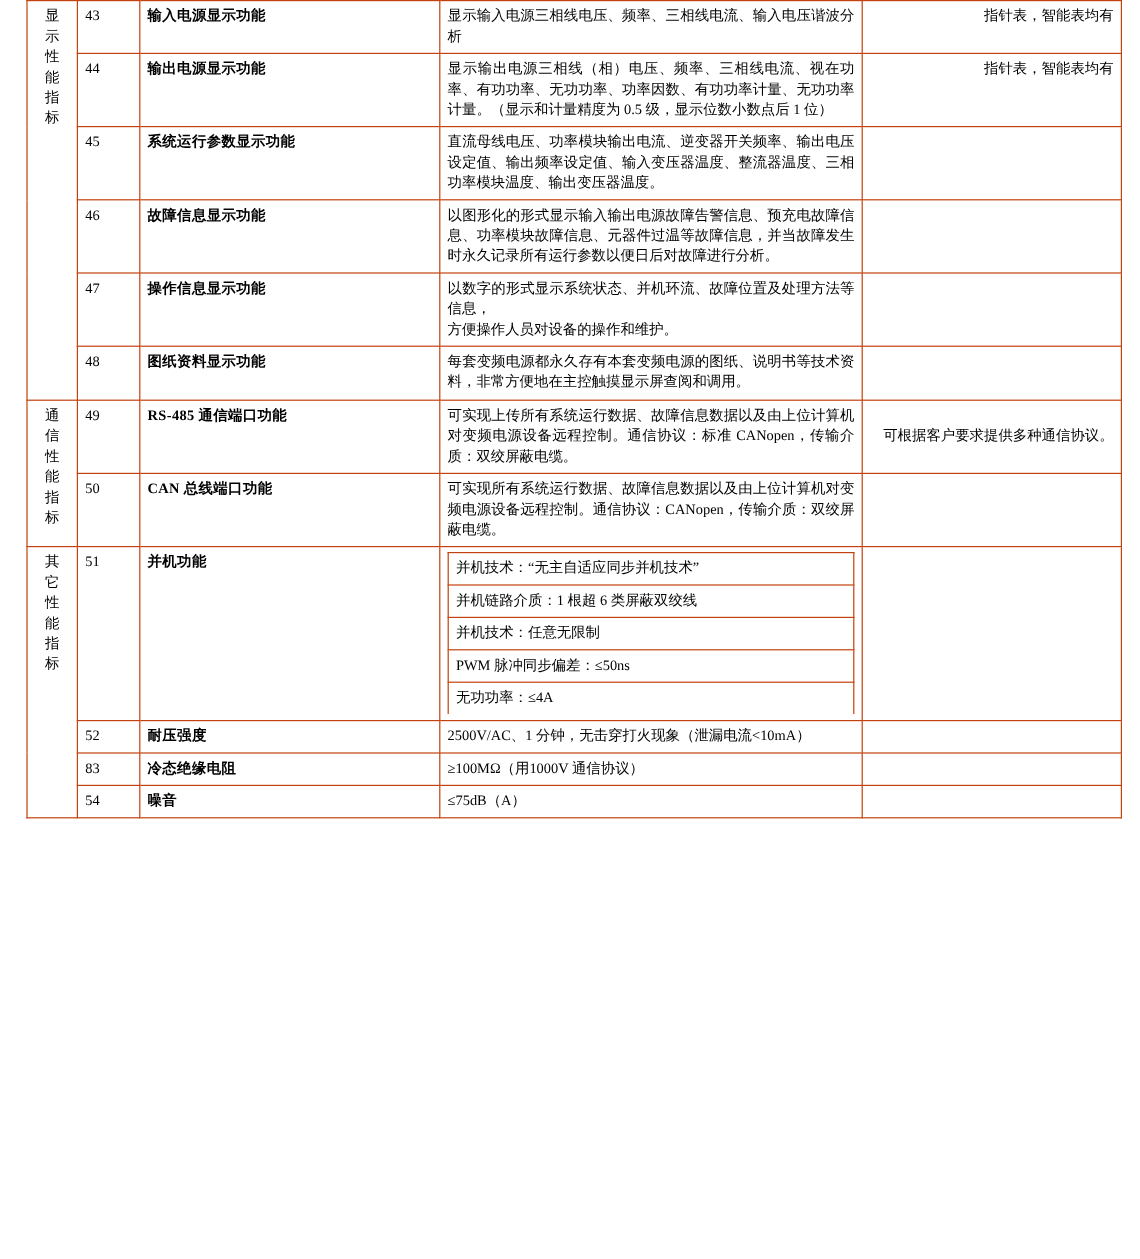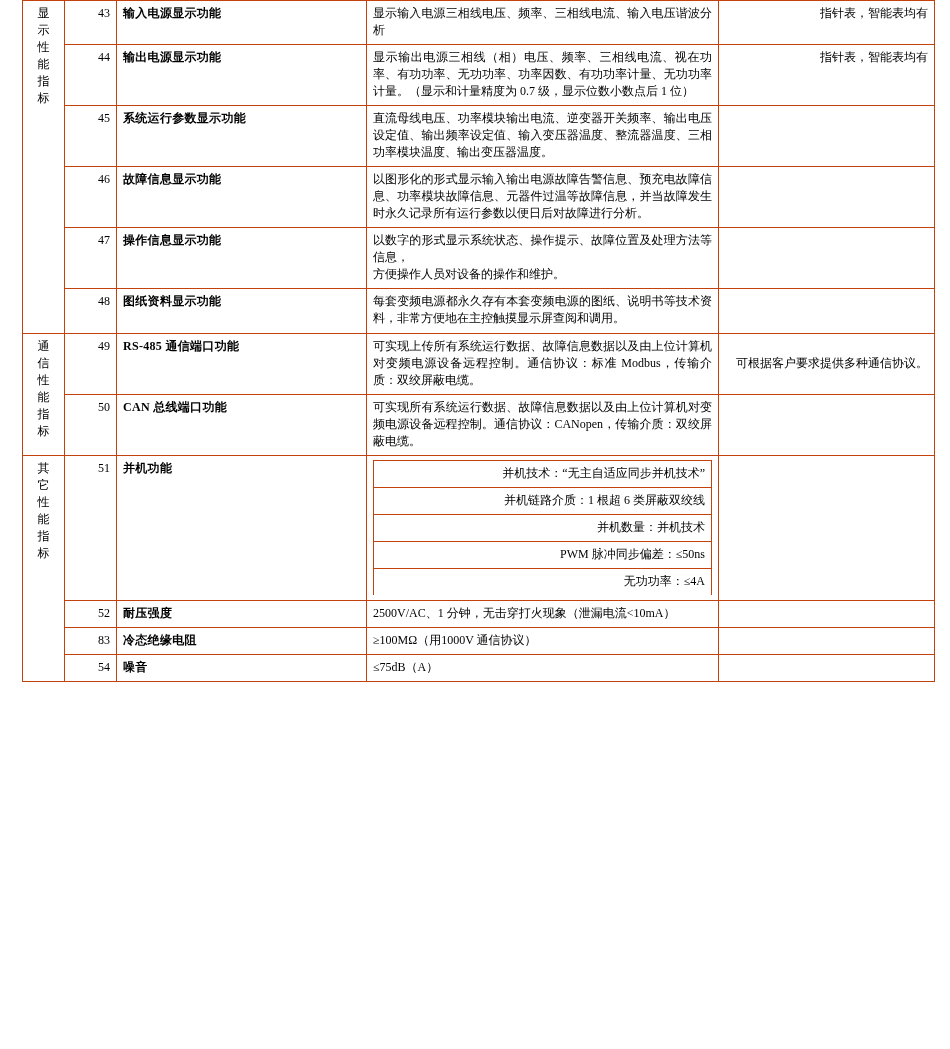--- a/index.html
+++ b/index.html
@@ -50,21 +50,21 @@
     letter-spacing: 0;
   }
   td.group .vtext {
     display: block;
     width: 1em;
     margin: 0 auto;
     word-break: break-all;
     white-space: normal;
   }
   td.num {
-    text-align: right;
+    text-align: left;
     vertical-align: middle;
     font-size: 15.5px;
   }
   td.name {
     font-weight: bold;
     vertical-align: middle;
     font-size: 15.5px;
     padding-left: 10px;
     letter-spacing: 0.3px;
   }
@@ -83,21 +83,20 @@
   .nested {
     border-collapse: collapse;
     width: 100%;
   }
   .nested td {
     border: none;
     border-bottom: 1px solid #000;
     padding: 3px 6px 4px 6px;
     font-size: 15.5px;
     line-height: 1.4;
-    text-align: right;
   }
   .nested tr:last-child td { border-bottom: none; }
   td.nestwrap { padding: 0; }
 </style>
 </head>
 <body>
 
 <div class="page">
   <table class="spec">
     <colgroup>
@@ -114,56 +113,56 @@
           <span class="vtext">显示性能指标</span>
         </td>
         <td class="num">43</td>
         <td class="name">输入电源显示功能</td>
         <td class="desc">显示输入电源三相线电压、频率、三相线电流、输入电压谐波分析</td>
         <td class="note">指针表，智能表均有</td>
       </tr>
       <tr>
         <td class="num">44</td>
         <td class="name">输出电源显示功能</td>
-        <td class="desc">显示输出电源三相线（相）电压、频率、三相线电流、视在功率、有功功率、无功功率、功率因数、有功功率计量、无功功率计量。（显示和计量精度为 0.7 级，显示位数小数点后 1 位）</td>
+        <td class="desc">显示输出电源三相线（相）电压、频率、三相线电流、视在功率、有功功率、无功功率、功率因数、有功功率计量、无功功率计量。（显示和计量精度为 0.5 级，显示位数小数点后 1 位）</td>
         <td class="note">指针表，智能表均有</td>
       </tr>
       <tr>
         <td class="num">45</td>
         <td class="name">系统运行参数显示功能</td>
         <td class="desc">直流母线电压、功率模块输出电流、逆变器开关频率、输出电压设定值、输出频率设定值、输入变压器温度、整流器温度、三相功率模块温度、输出变压器温度。</td>
         <td class="note"></td>
       </tr>
       <tr>
         <td class="num">46</td>
         <td class="name">故障信息显示功能</td>
         <td class="desc">以图形化的形式显示输入输出电源故障告警信息、预充电故障信息、功率模块故障信息、元器件过温等故障信息，并当故障发生时永久记录所有运行参数以便日后对故障进行分析。</td>
         <td class="note"></td>
       </tr>
       <tr>
         <td class="num">47</td>
         <td class="name">操作信息显示功能</td>
-        <td class="desc" style="white-space: pre-line;">以数字的形式显示系统状态、操作提示、故障位置及处理方法等信息，
+        <td class="desc" style="white-space: pre-line;">以数字的形式显示系统状态、并机环流、故障位置及处理方法等信息，
 方便操作人员对设备的操作和维护。</td>
         <td class="note"></td>
       </tr>
       <tr>
         <td class="num">48</td>
         <td class="name">图纸资料显示功能</td>
         <td class="desc">每套变频电源都永久存有本套变频电源的图纸、说明书等技术资料，非常方便地在主控触摸显示屏查阅和调用。</td>
         <td class="note"></td>
       </tr>
 
       <tr>
         <td class="group" rowspan="2">
           <span class="vtext">通信性能指标</span>
         </td>
         <td class="num">49</td>
         <td class="name">RS-485 通信端口功能</td>
-        <td class="desc">可实现上传所有系统运行数据、故障信息数据以及由上位计算机对变频电源设备远程控制。通信协议：标准 Modbus，传输介质：双绞屏蔽电缆。</td>
+        <td class="desc">可实现上传所有系统运行数据、故障信息数据以及由上位计算机对变频电源设备远程控制。通信协议：标准 CANopen，传输介质：双绞屏蔽电缆。</td>
         <td class="note center-v">可根据客户要求提供多种通信协议。</td>
       </tr>
       <tr>
         <td class="num">50</td>
         <td class="name">CAN 总线端口功能</td>
         <td class="desc">可实现所有系统运行数据、故障信息数据以及由上位计算机对变频电源设备远程控制。通信协议：CANopen，传输介质：双绞屏蔽电缆。</td>
         <td class="note"></td>
       </tr>
 
       <tr>
@@ -175,21 +174,21 @@
         <td class="nestwrap">
           <table class="nested">
             <tbody>
               <tr>
                   <td>并机技术：“无主自适应同步并机技术”</td>
                 </tr>
               <tr>
                   <td>并机链路介质：1 根超 6 类屏蔽双绞线</td>
                 </tr>
               <tr>
-                  <td>并机数量：并机技术</td>
+                  <td>并机技术：任意无限制</td>
                 </tr>
               <tr>
                   <td>PWM 脉冲同步偏差：≤50ns</td>
                 </tr>
               <tr>
                   <td>无功功率：≤4A</td>
                 </tr>
             </tbody>
           </table>
         </td>

